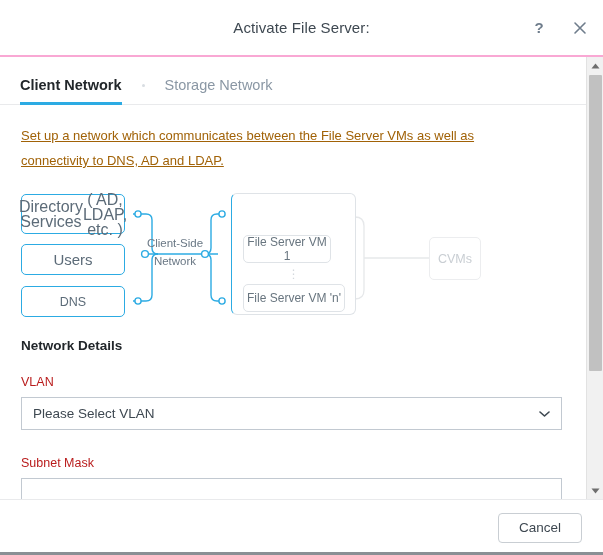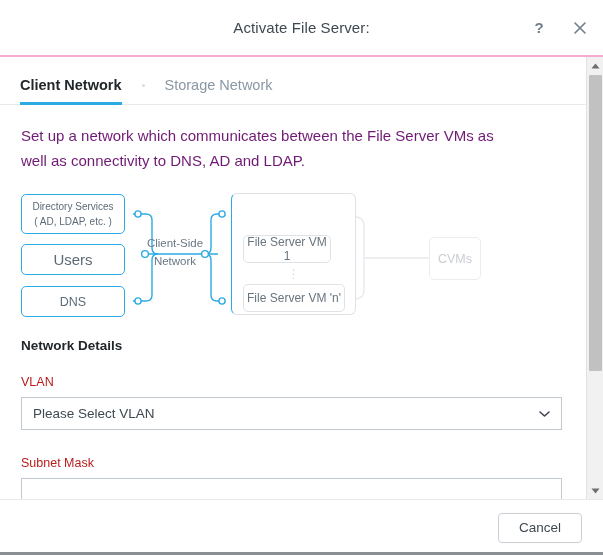--- a/index.html
+++ b/index.html
@@ -114,24 +114,25 @@
     width: 3px; height: 3px;
     border-radius: 50%;
     background: #d8dde2;
     margin: 0 20px 17px 20px;
     flex: 0 0 auto;
   }
 
   
   .desc {
     padding: 18px 24px 0 21px;
-    font-size: 15px;
+    font-size: 13px;
     line-height: 25px;
-    color: #701a75;
+    color: #a16207;
     max-width: 500px;
+    text-decoration: underline;
   }
 
   
   .diagram {
     position: relative;
     margin: 14px 0 0 0;
     width: 586px;
     height: 135px;
   }
   .diagram svg { position: absolute; left: 0; top: 0; }
@@ -337,21 +338,21 @@
           <circle cx="145" cy="67" r="3.4" fill="#ffffff" stroke="#2cabe3" stroke-width="1.4"></circle>
           <circle cx="205" cy="67" r="3.4" fill="#ffffff" stroke="#2cabe3" stroke-width="1.4"></circle>
           <circle cx="222" cy="27" r="3.1" fill="#ffffff" stroke="#2cabe3" stroke-width="1.4"></circle>
           <circle cx="222" cy="114" r="3.1" fill="#ffffff" stroke="#2cabe3" stroke-width="1.4"></circle>
 
           <path d="M355,30 Q364,30 364,39 L364,60 L364,62" fill="none" stroke="#e6e8ea" stroke-width="1.3"></path>
           <path d="M355,112 Q364,112 364,103 L364,72 L364,62" fill="none" stroke="#e6e8ea" stroke-width="1.3"></path>
           <line x1="364" y1="71" x2="429" y2="71" stroke="#e6e8ea" stroke-width="1.3"></line>
         </svg>
 
-        <div class="dg-box blue" style="left:21px; top:7px; width:104px; height:40px; flex-direction:column; font-size:10px; line-height:15px;">
+        <div class="dg-box blue" style="left:21px; top:7px; width:104px; height:40px; flex-direction:row; font-size:16px; line-height:15px;">
           <span>Directory Services</span>
           <span>( AD, LDAP, etc. )</span>
         </div>
         <div class="dg-box blue" style="left:21px; top:57px; width:104px; height:31px; font-size:15px;">
           <span>Users</span>
         </div>
         <div class="dg-box blue" style="left:21px; top:99px; width:104px; height:31px; font-size:12.5px;">
           <span>DNS</span>
         </div>
 

